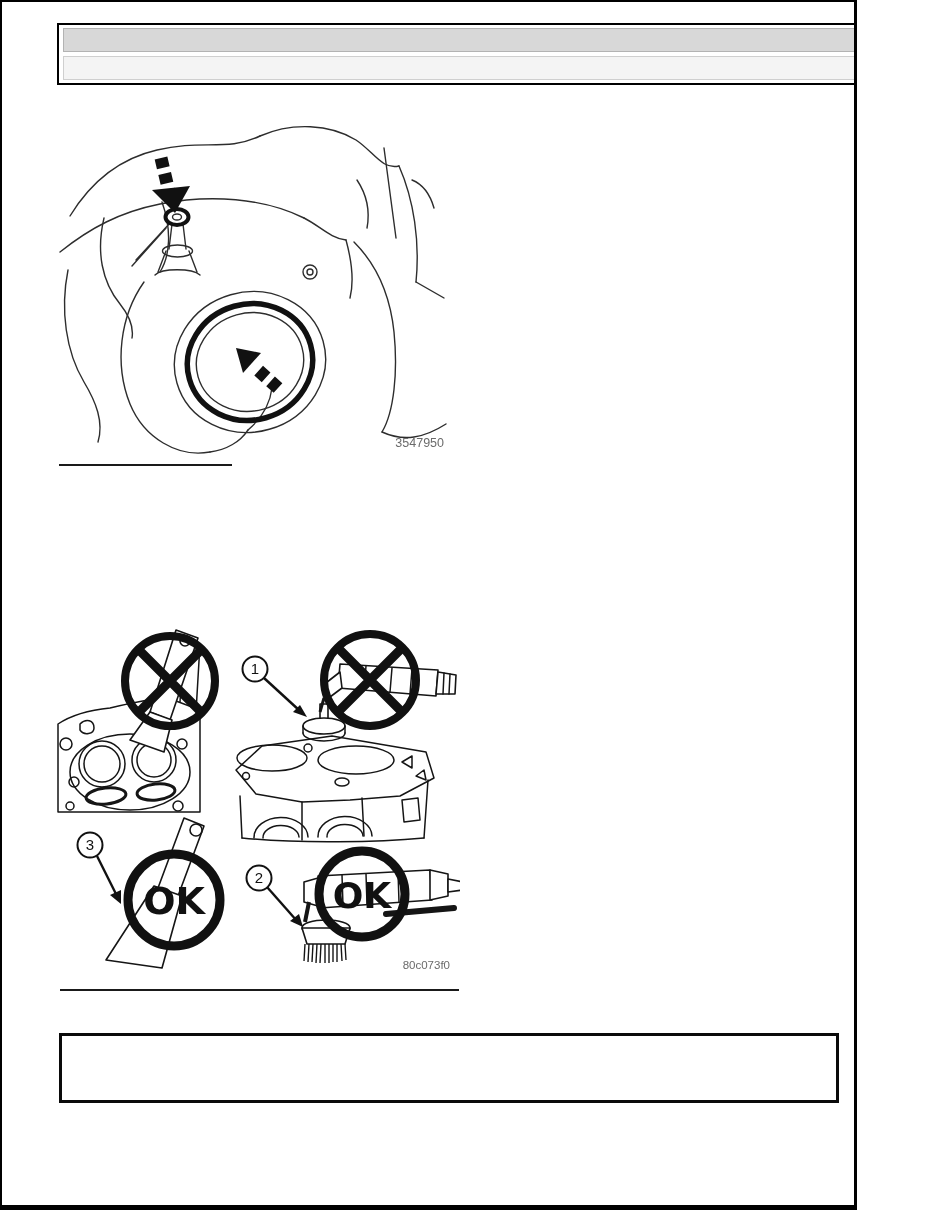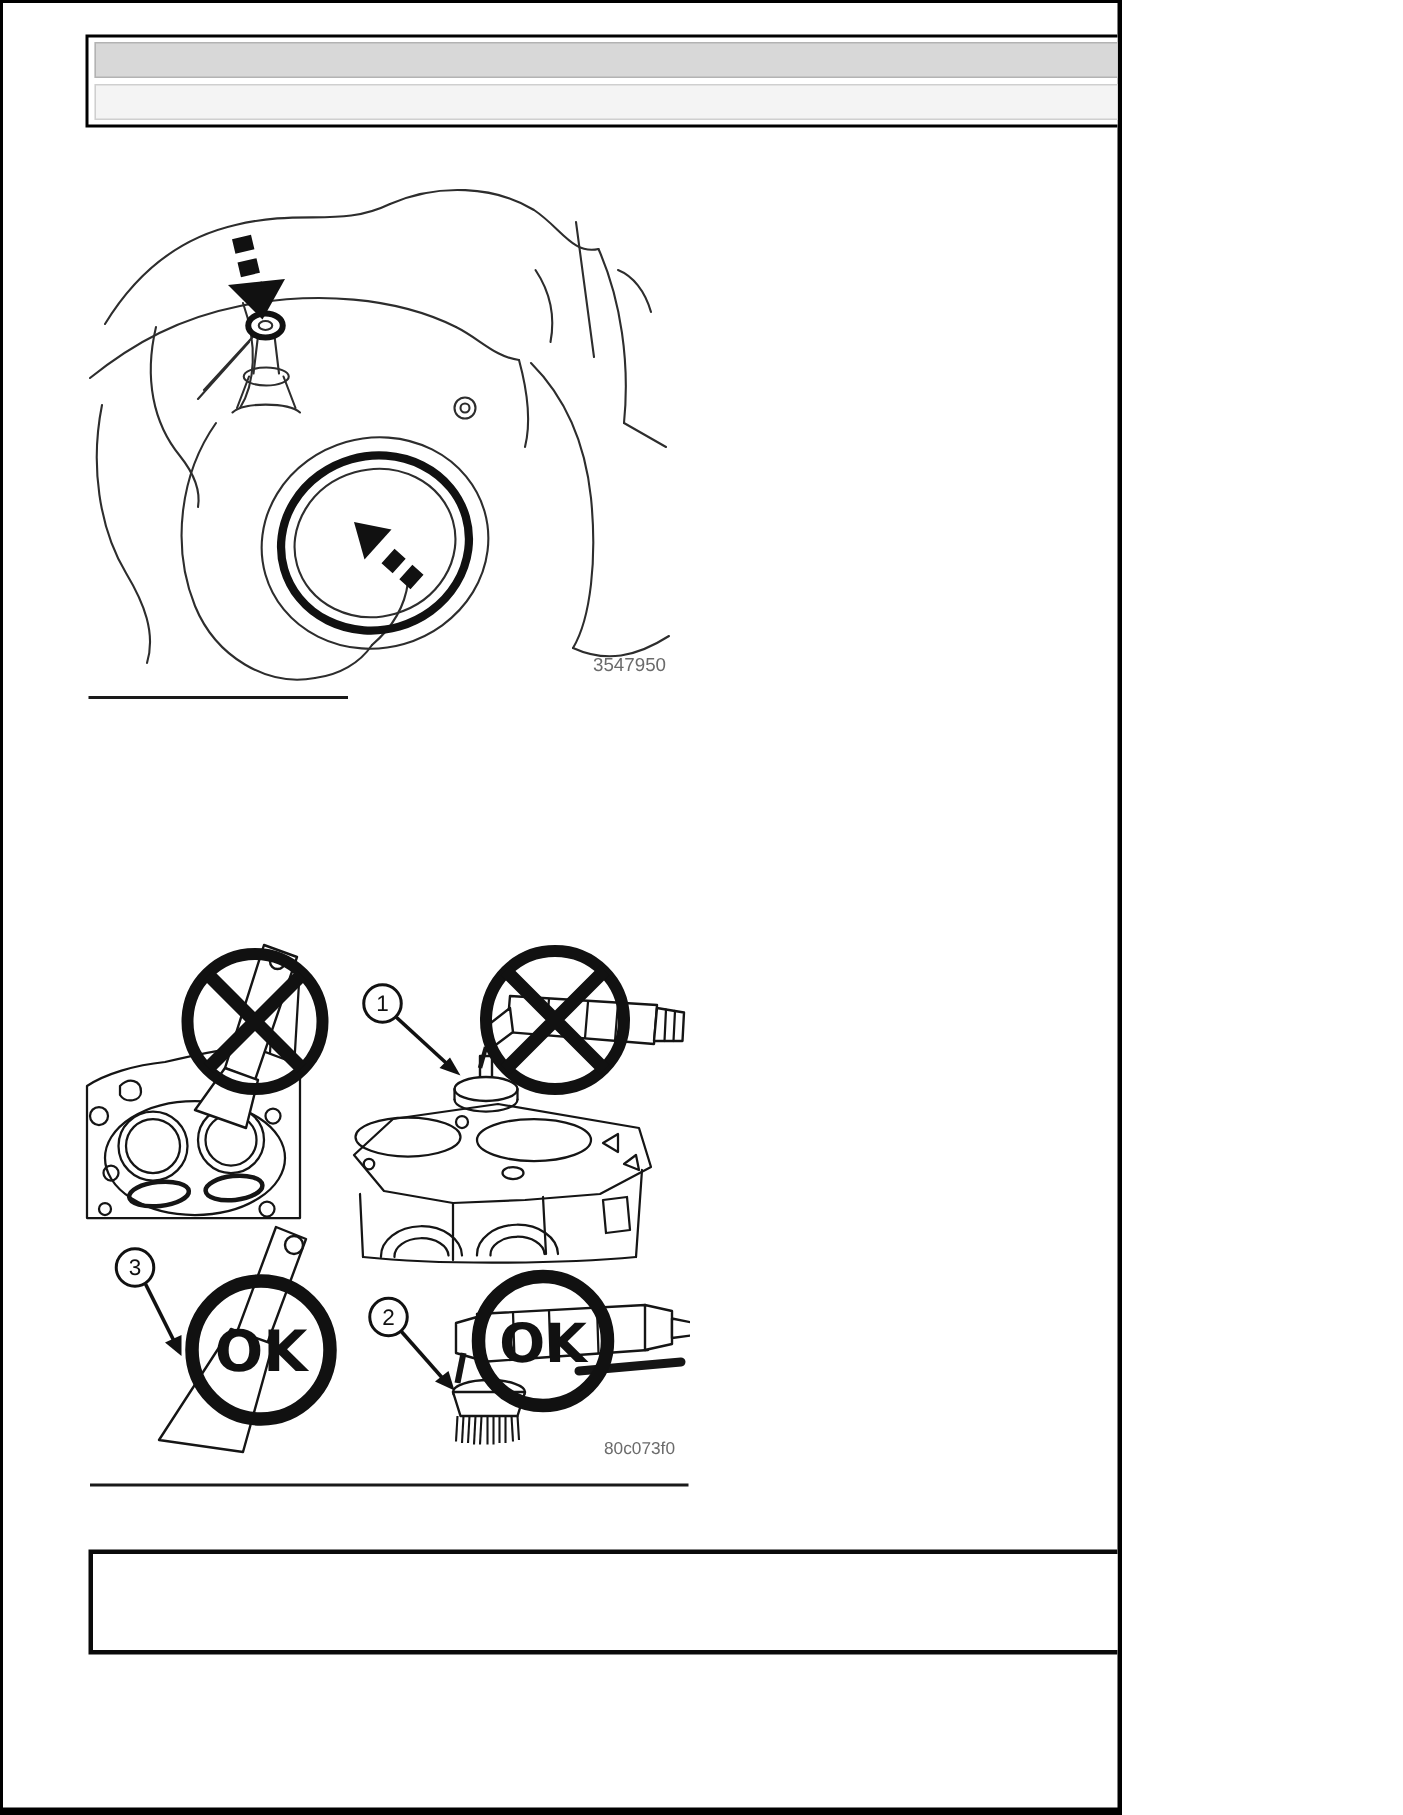--- a/index.html
+++ b/index.html
@@ -1,17 +1,17 @@
 <!DOCTYPE html>
 <html><head>
 <meta charset="utf-8">
 <style>
   html,body{margin:0;padding:0;background:#fff;}
   #page{
-    position:relative;width:748px;height:1210px;background:#fff;
+    position:relative;width:857px;height:1210px;background:#fff;
     border-style:solid;border-color:#000;
     border-width:2px 3px 5px 2px;box-sizing:border-box;
     font-family:"Liberation Sans",sans-serif;overflow:hidden;
   }
   .abs{position:absolute;}
   
   #header-box{
     left:55px;top:21px;width:835px;height:62px;
     border:2px solid #000;background:#fff;box-sizing:border-box;
   }

